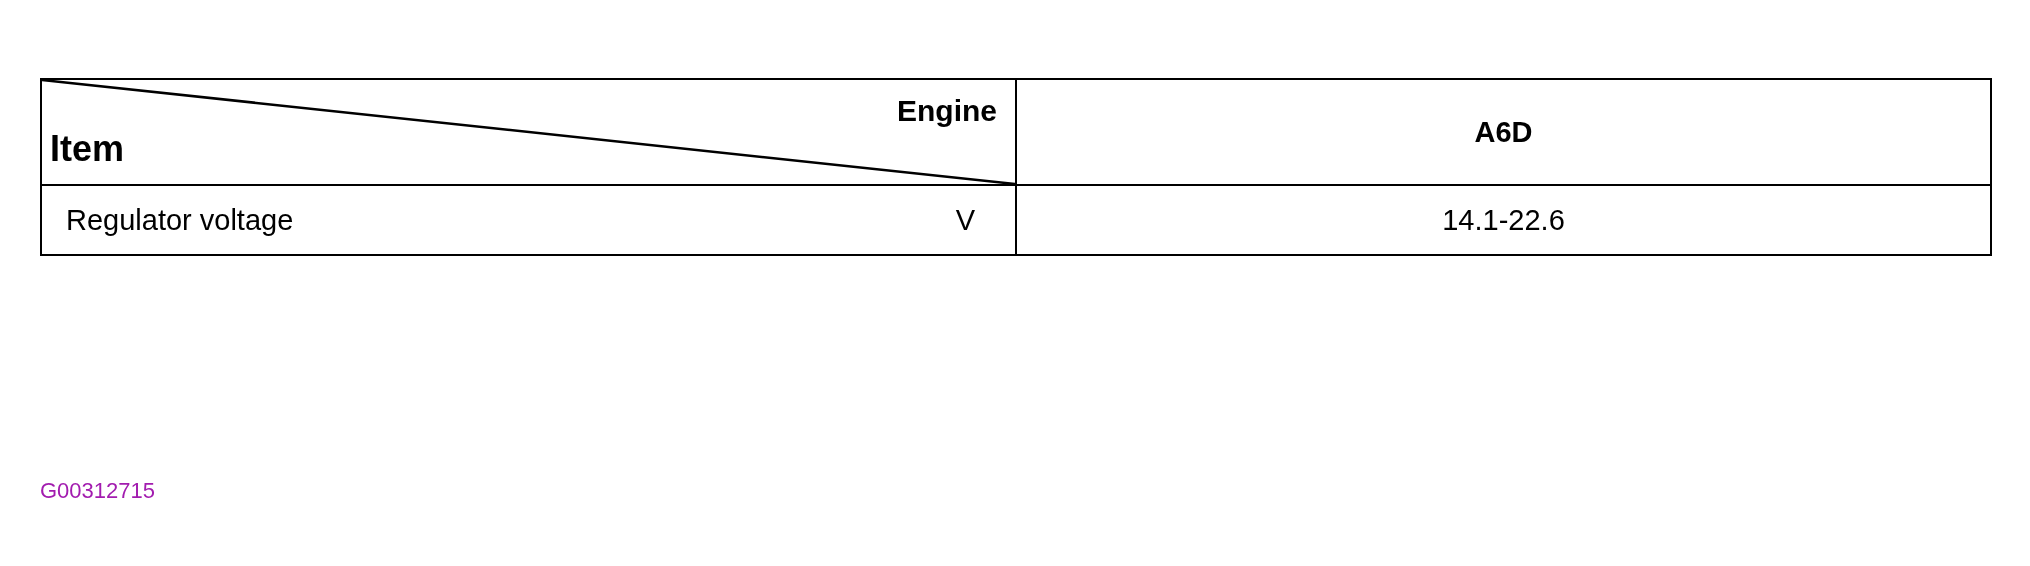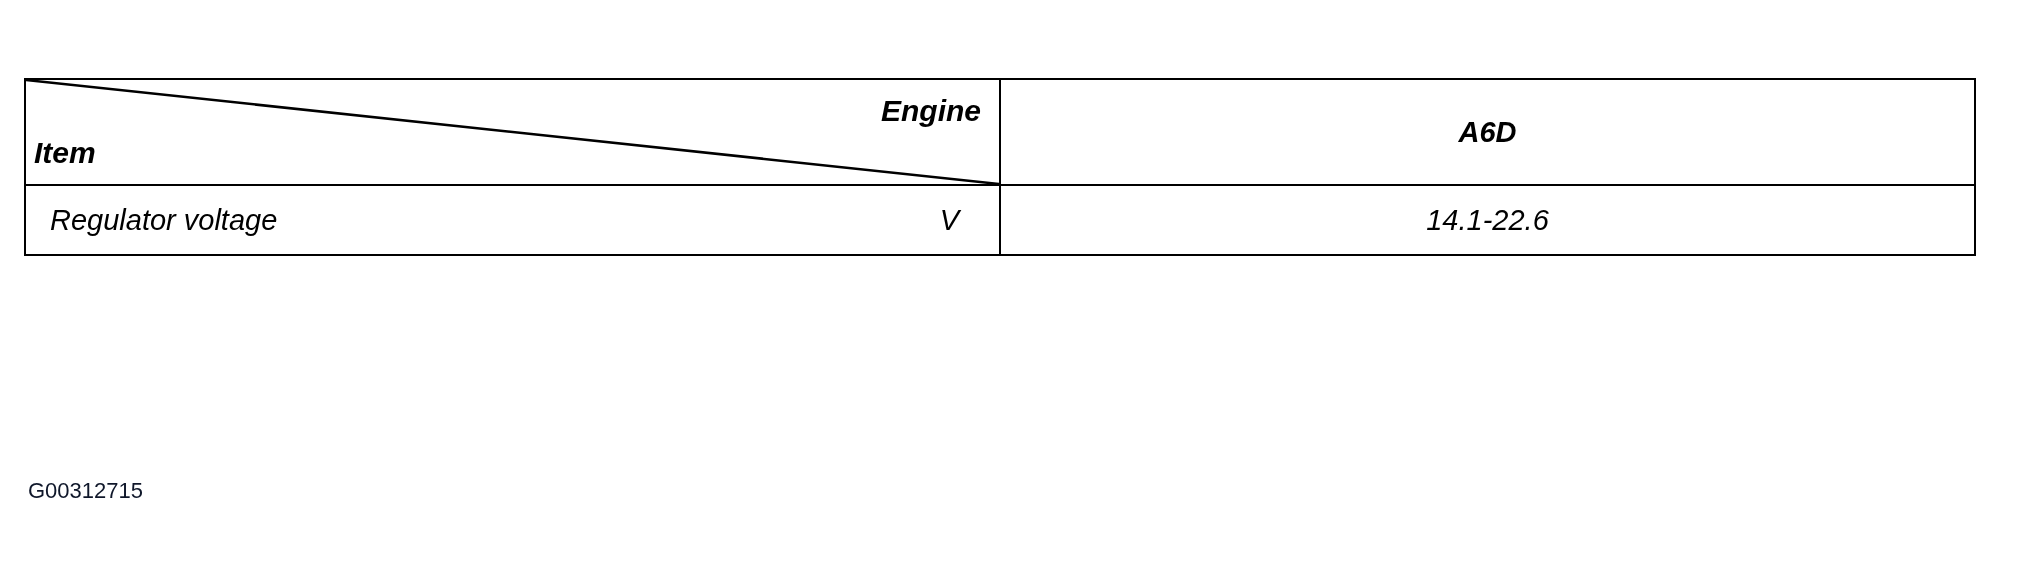--- a/index.html
+++ b/index.html
@@ -10,26 +10,25 @@
     body {
       width: 2030px;
       height: 566px;
       position: relative;
       overflow: hidden;
       font-family: "Liberation Sans", sans-serif;
       color: #000000;
     }
     .spec-table {
       position: absolute;
-      left: 24px;
+      left: 40px;
       top: 78px;
       width: 1950px;
       border-collapse: collapse;
       table-layout: fixed;
-      font-style: italic;
     }
     .spec-table td {
       border: 2px solid #000000;
       padding: 0;
       position: relative;
       font-size: 29px;
       vertical-align: middle;
     }
     .col-item { width: 975px; }
     .col-value { width: 975px; }
@@ -53,44 +52,44 @@
       right: 18px;
       top: 14px;
       font-weight: bold;
       font-size: 30px;
     }
     .hdr-item {
       position: absolute;
       left: 8px;
       bottom: 14px;
       font-weight: bold;
-      font-size: 30px;
+      font-size: 36px;
       text-align: right;
     }
     .hdr-value {
       text-align: center;
       font-weight: bold;
       font-size: 30px;
     }
     .item-inner {
       display: flex;
       justify-content: space-between;
       align-items: center;
       padding: 0 40px 0 24px;
     }
     .value-cell {
       text-align: center;
     }
 
     .caption {
       position: absolute;
-      left: 28px;
+      left: 40px;
       top: 478px;
       font-size: 22px;
-      color: #0f172a;
+      color: #a21caf;
     }
   </style>
 </head>
 <body>
 
 <table class="spec-table">
   <colgroup>
     <col class="col-item">
     <col class="col-value">
   </colgroup>

